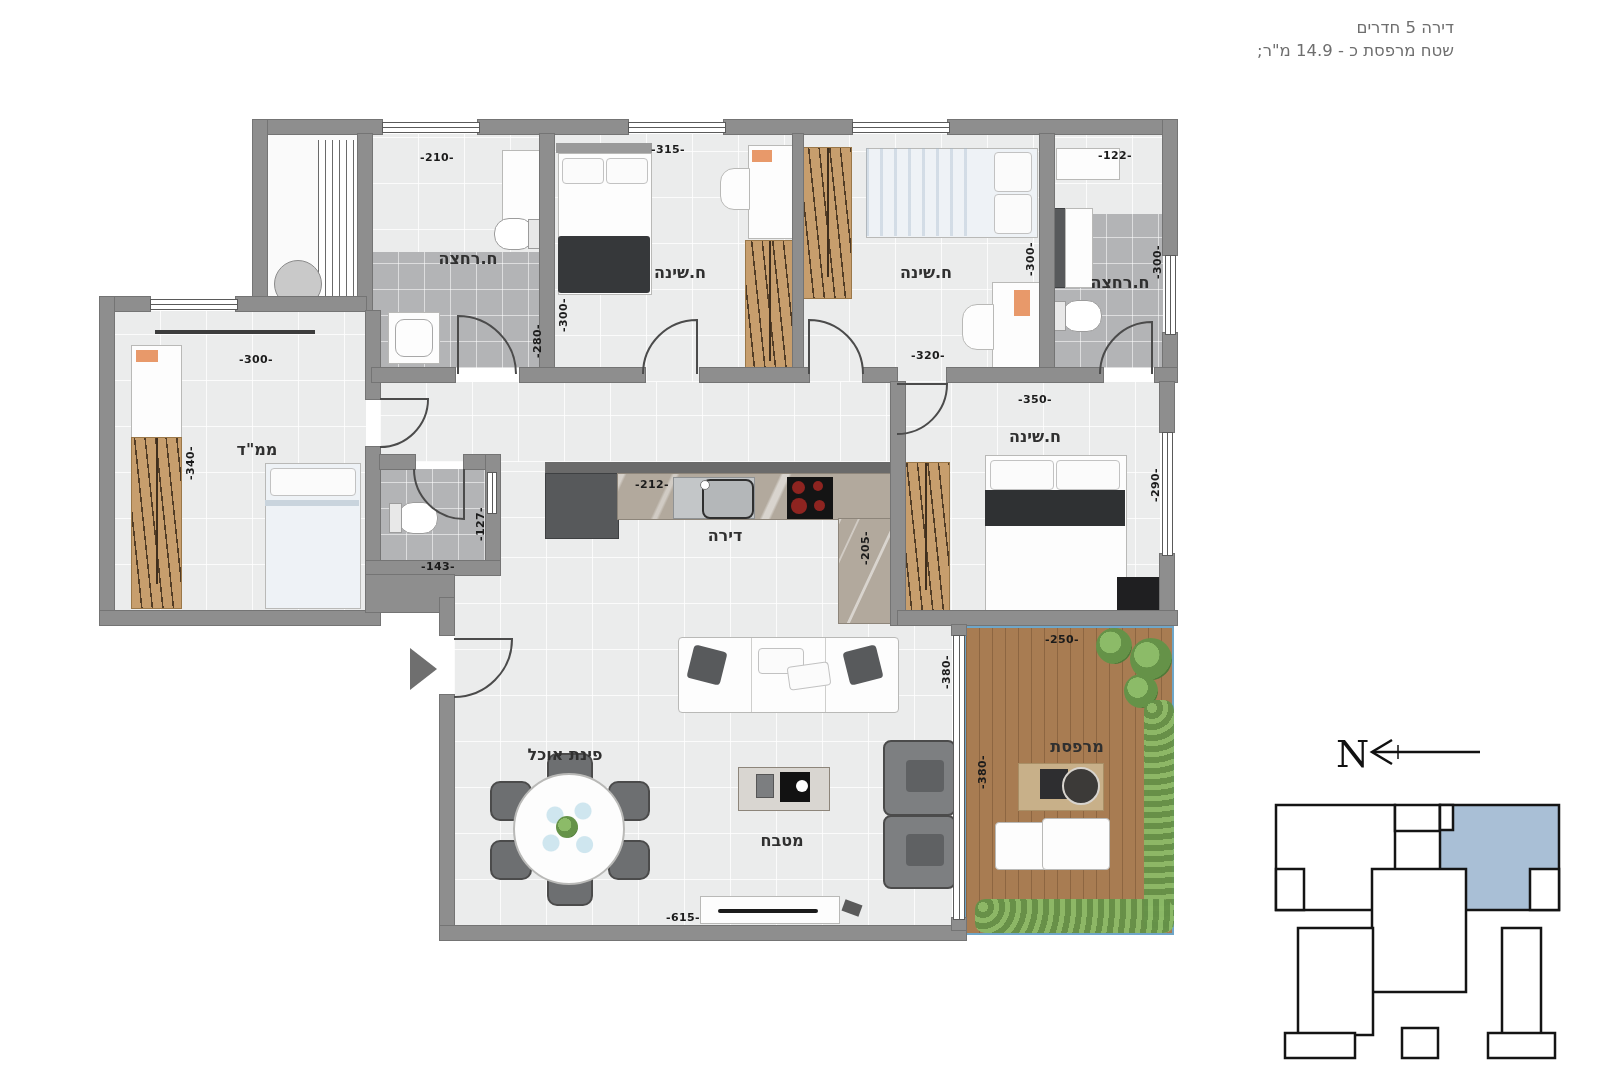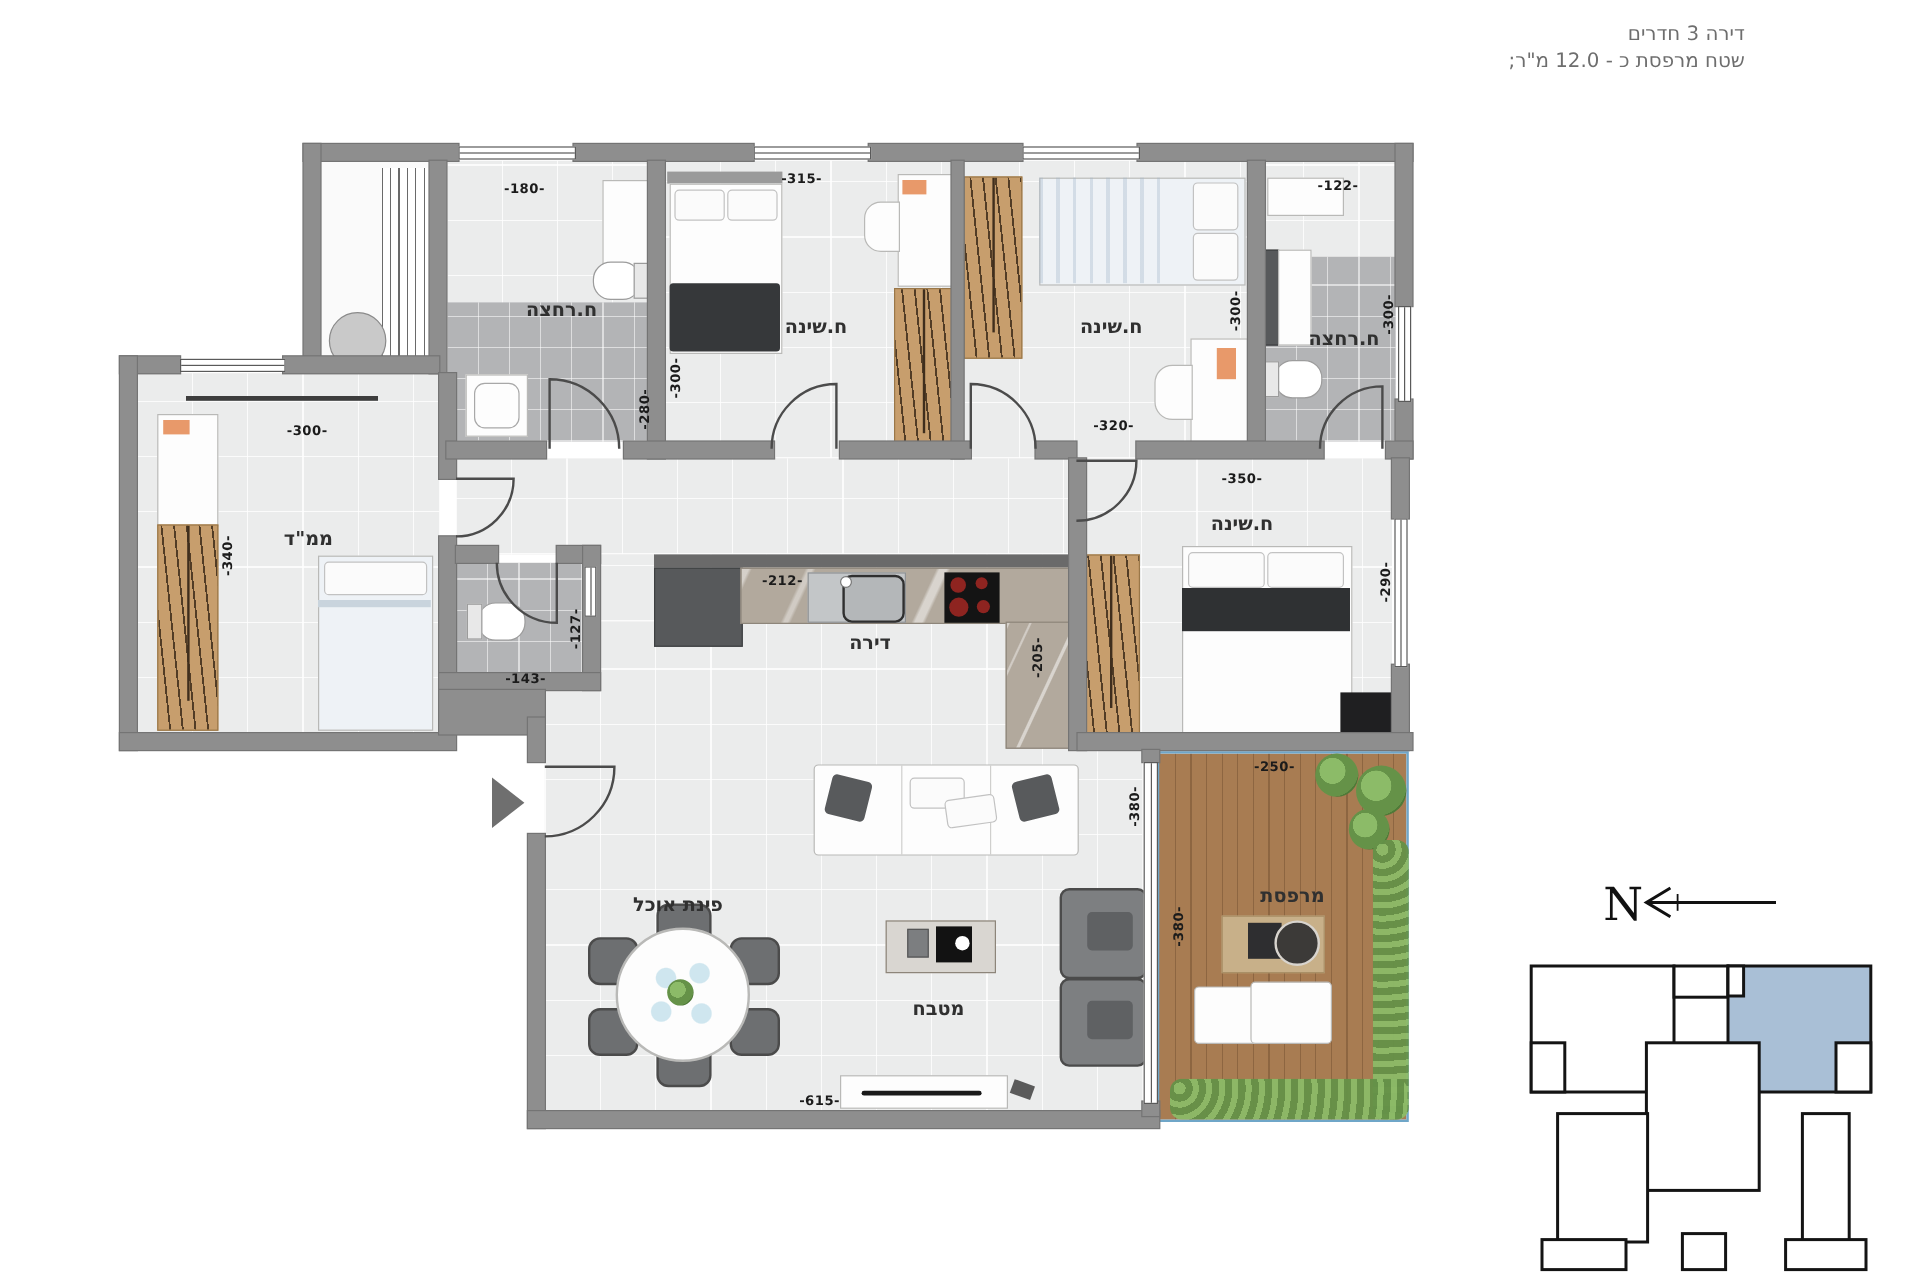--- a/index.html
+++ b/index.html
@@ -52,22 +52,22 @@
        display:flex;align-items:center;justify-content:center;font-size:42px;font-weight:bold;color:#1e3360;}
   .overlay{position:absolute;left:0;top:0;pointer-events:none;}
   .arrowhead{width:0;height:0;border-top:21px solid transparent;border-bottom:21px solid transparent;border-left:27px solid #6f6f6f;}
 </style>
 </head>
 <body>
 
 <div class="stage">
 
   <div class="hdr">
-    <div>דירה 3 חדרים</div>
-    <div>שטח מרפסת כ - 12.0 מ"ר;</div>
+    <div>דירה 5 חדרים</div>
+    <div>שטח מרפסת כ - 14.9 מ"ר;</div>
   </div>
 
   <div class="floor" style="left:372px;top:134px;width:168px;height:234px"></div>
   <div class="tilefloor" style="left:372px;top:252px;width:168px;height:116px"></div>
   <div class="floor" style="left:554px;top:134px;width:240px;height:248px"></div>
   <div class="floor" style="left:803px;top:134px;width:237px;height:248px"></div>
   <div class="floor" style="left:1040px;top:134px;width:123px;height:234px"></div>
   <div class="tilefloor" style="left:1054px;top:214px;width:109px;height:154px"></div>
   <div class="floor" style="left:114px;top:311px;width:252px;height:300px"></div>
   <div class="whitefloor" style="left:267px;top:134px;width:91px;height:163px"></div>
@@ -267,21 +267,21 @@
   <div class="rlabel" style="left:680px;top:272px">ח.שינה</div>
   <div class="rlabel" style="left:926px;top:272px">ח.שינה</div>
   <div class="rlabel" style="left:1120px;top:282px">ח.רחצה</div>
   <div class="rlabel" style="left:257px;top:449px">ממ"ד</div>
   <div class="rlabel" style="left:725px;top:535px">דירה</div>
   <div class="rlabel" style="left:1035px;top:436px">ח.שינה</div>
   <div class="rlabel" style="left:565px;top:754px">פינת אוכל</div>
   <div class="rlabel" style="left:782px;top:840px">מטבח</div>
   <div class="rlabel" style="left:1077px;top:746px">מרפסת</div>
 
-  <div class="dim" style="left:437px;top:157px">-180-</div>
+  <div class="dim" style="left:437px;top:157px">-210-</div>
   <div class="dim" style="left:668px;top:149px">-315-</div>
   <div class="dim" style="left:1115px;top:155px">-122-</div>
   <div class="dim v" style="left:563px;top:315px">-300-</div>
   <div class="dim v" style="left:537px;top:341px">-280-</div>
   <div class="dim v" style="left:1030px;top:259px">-300-</div>
   <div class="dim v" style="left:1157px;top:262px">-300-</div>
   <div class="dim" style="left:928px;top:355px">-320-</div>
   <div class="dim" style="left:1035px;top:399px">-350-</div>
   <div class="dim" style="left:256px;top:359px">-300-</div>
   <div class="dim v" style="left:190px;top:463px">-340-</div>

